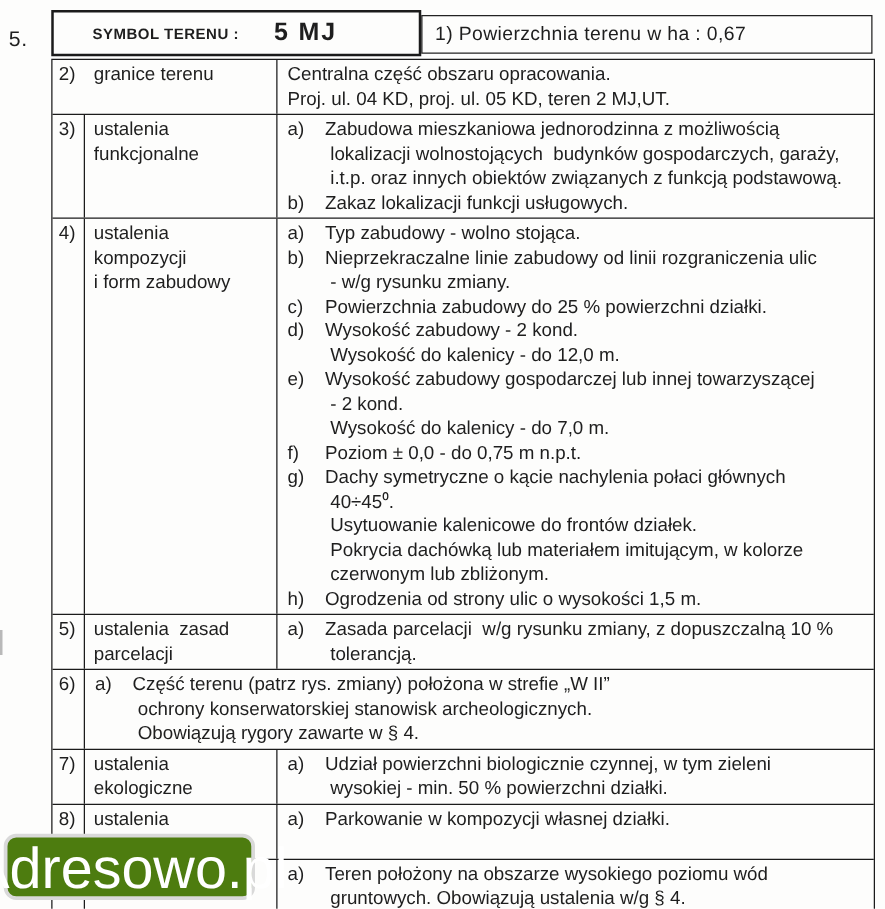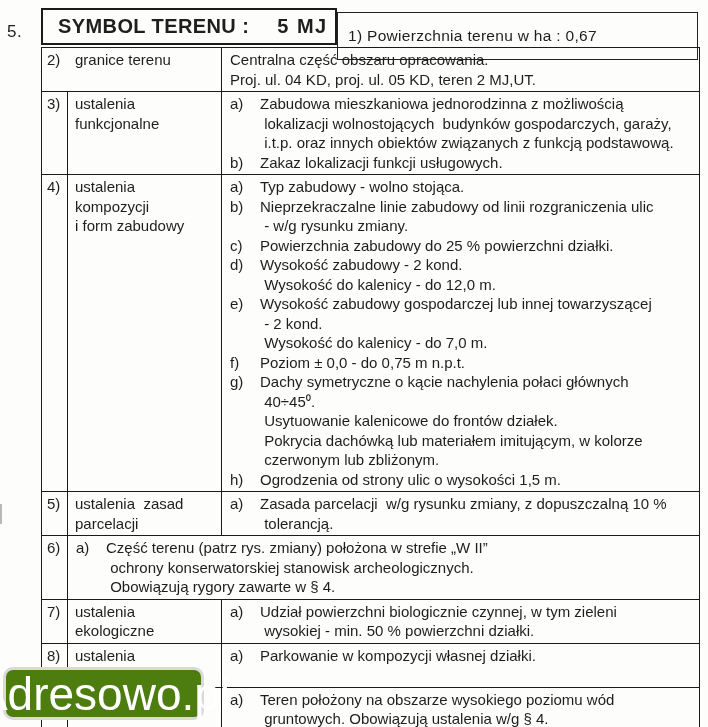--- a/index.html
+++ b/index.html
@@ -23,24 +23,24 @@
   .header-row {
     position: absolute; left: 41px; top: 8px;
     width: 659px; display: flex; align-items: flex-start;
   }
   .symbol-box {
     width: 296px; height: 37px;
     border: 2.5px solid #1b1b1b;
     display: flex; align-items: center;
     padding-left: 15px;
   }
-  .symbol-label { font-weight: bold; font-size: 20px; letter-spacing: 0.4px; white-space: pre; }
+  .symbol-label { font-weight: bold; font-size: 12px; letter-spacing: 0.4px; white-space: pre; margin-left: 16px; }
   .symbol-value { font-weight: bold; font-size: 20px; letter-spacing: 1.5px; margin-left: 28px; }
   .area-box {
-    width: 361px; height: 48px; margin-top: 4px;
+    width: 361px; height: 31px; margin-top: 4px;
     border: 1.4px solid #222;
     display: flex; align-items: center;
     padding-left: 10px;
     font-size: 15.5px; letter-spacing: 0.3px; white-space: pre;
   }
   
   .plan-table {
     position: absolute; left: 41px; top: 47px;
     width: 659px;
     border: 1.7px solid #1b1b1b;

